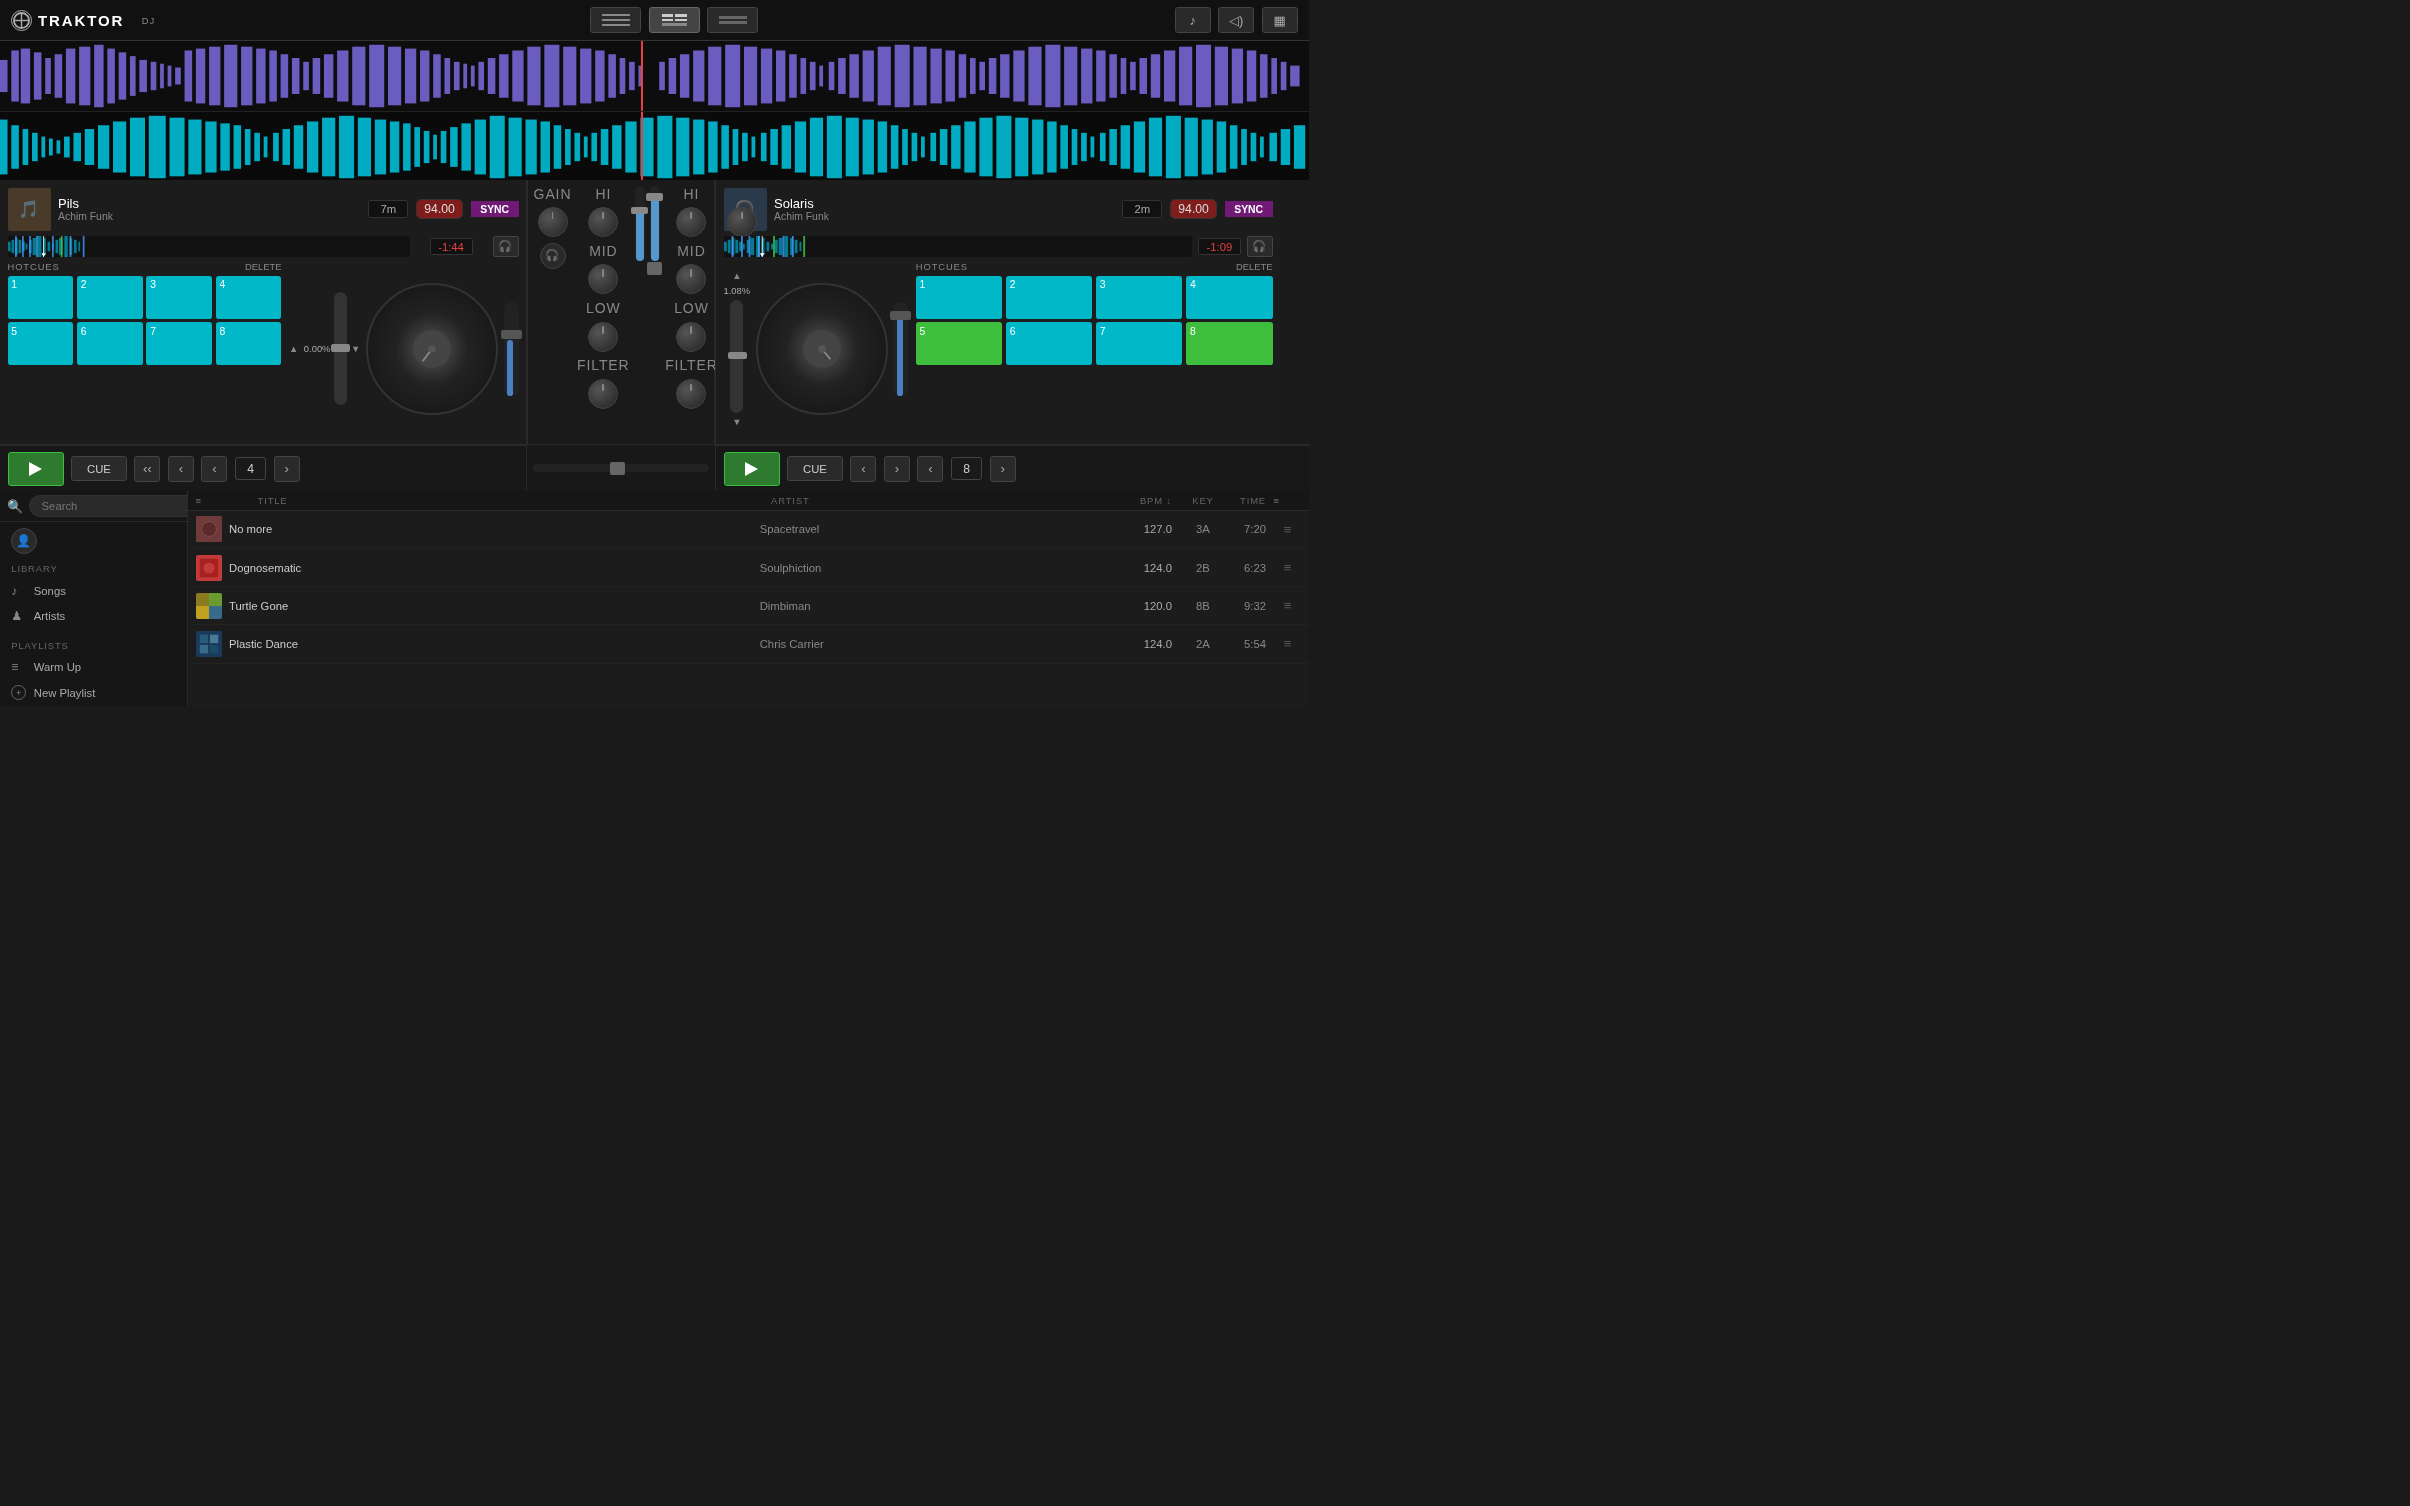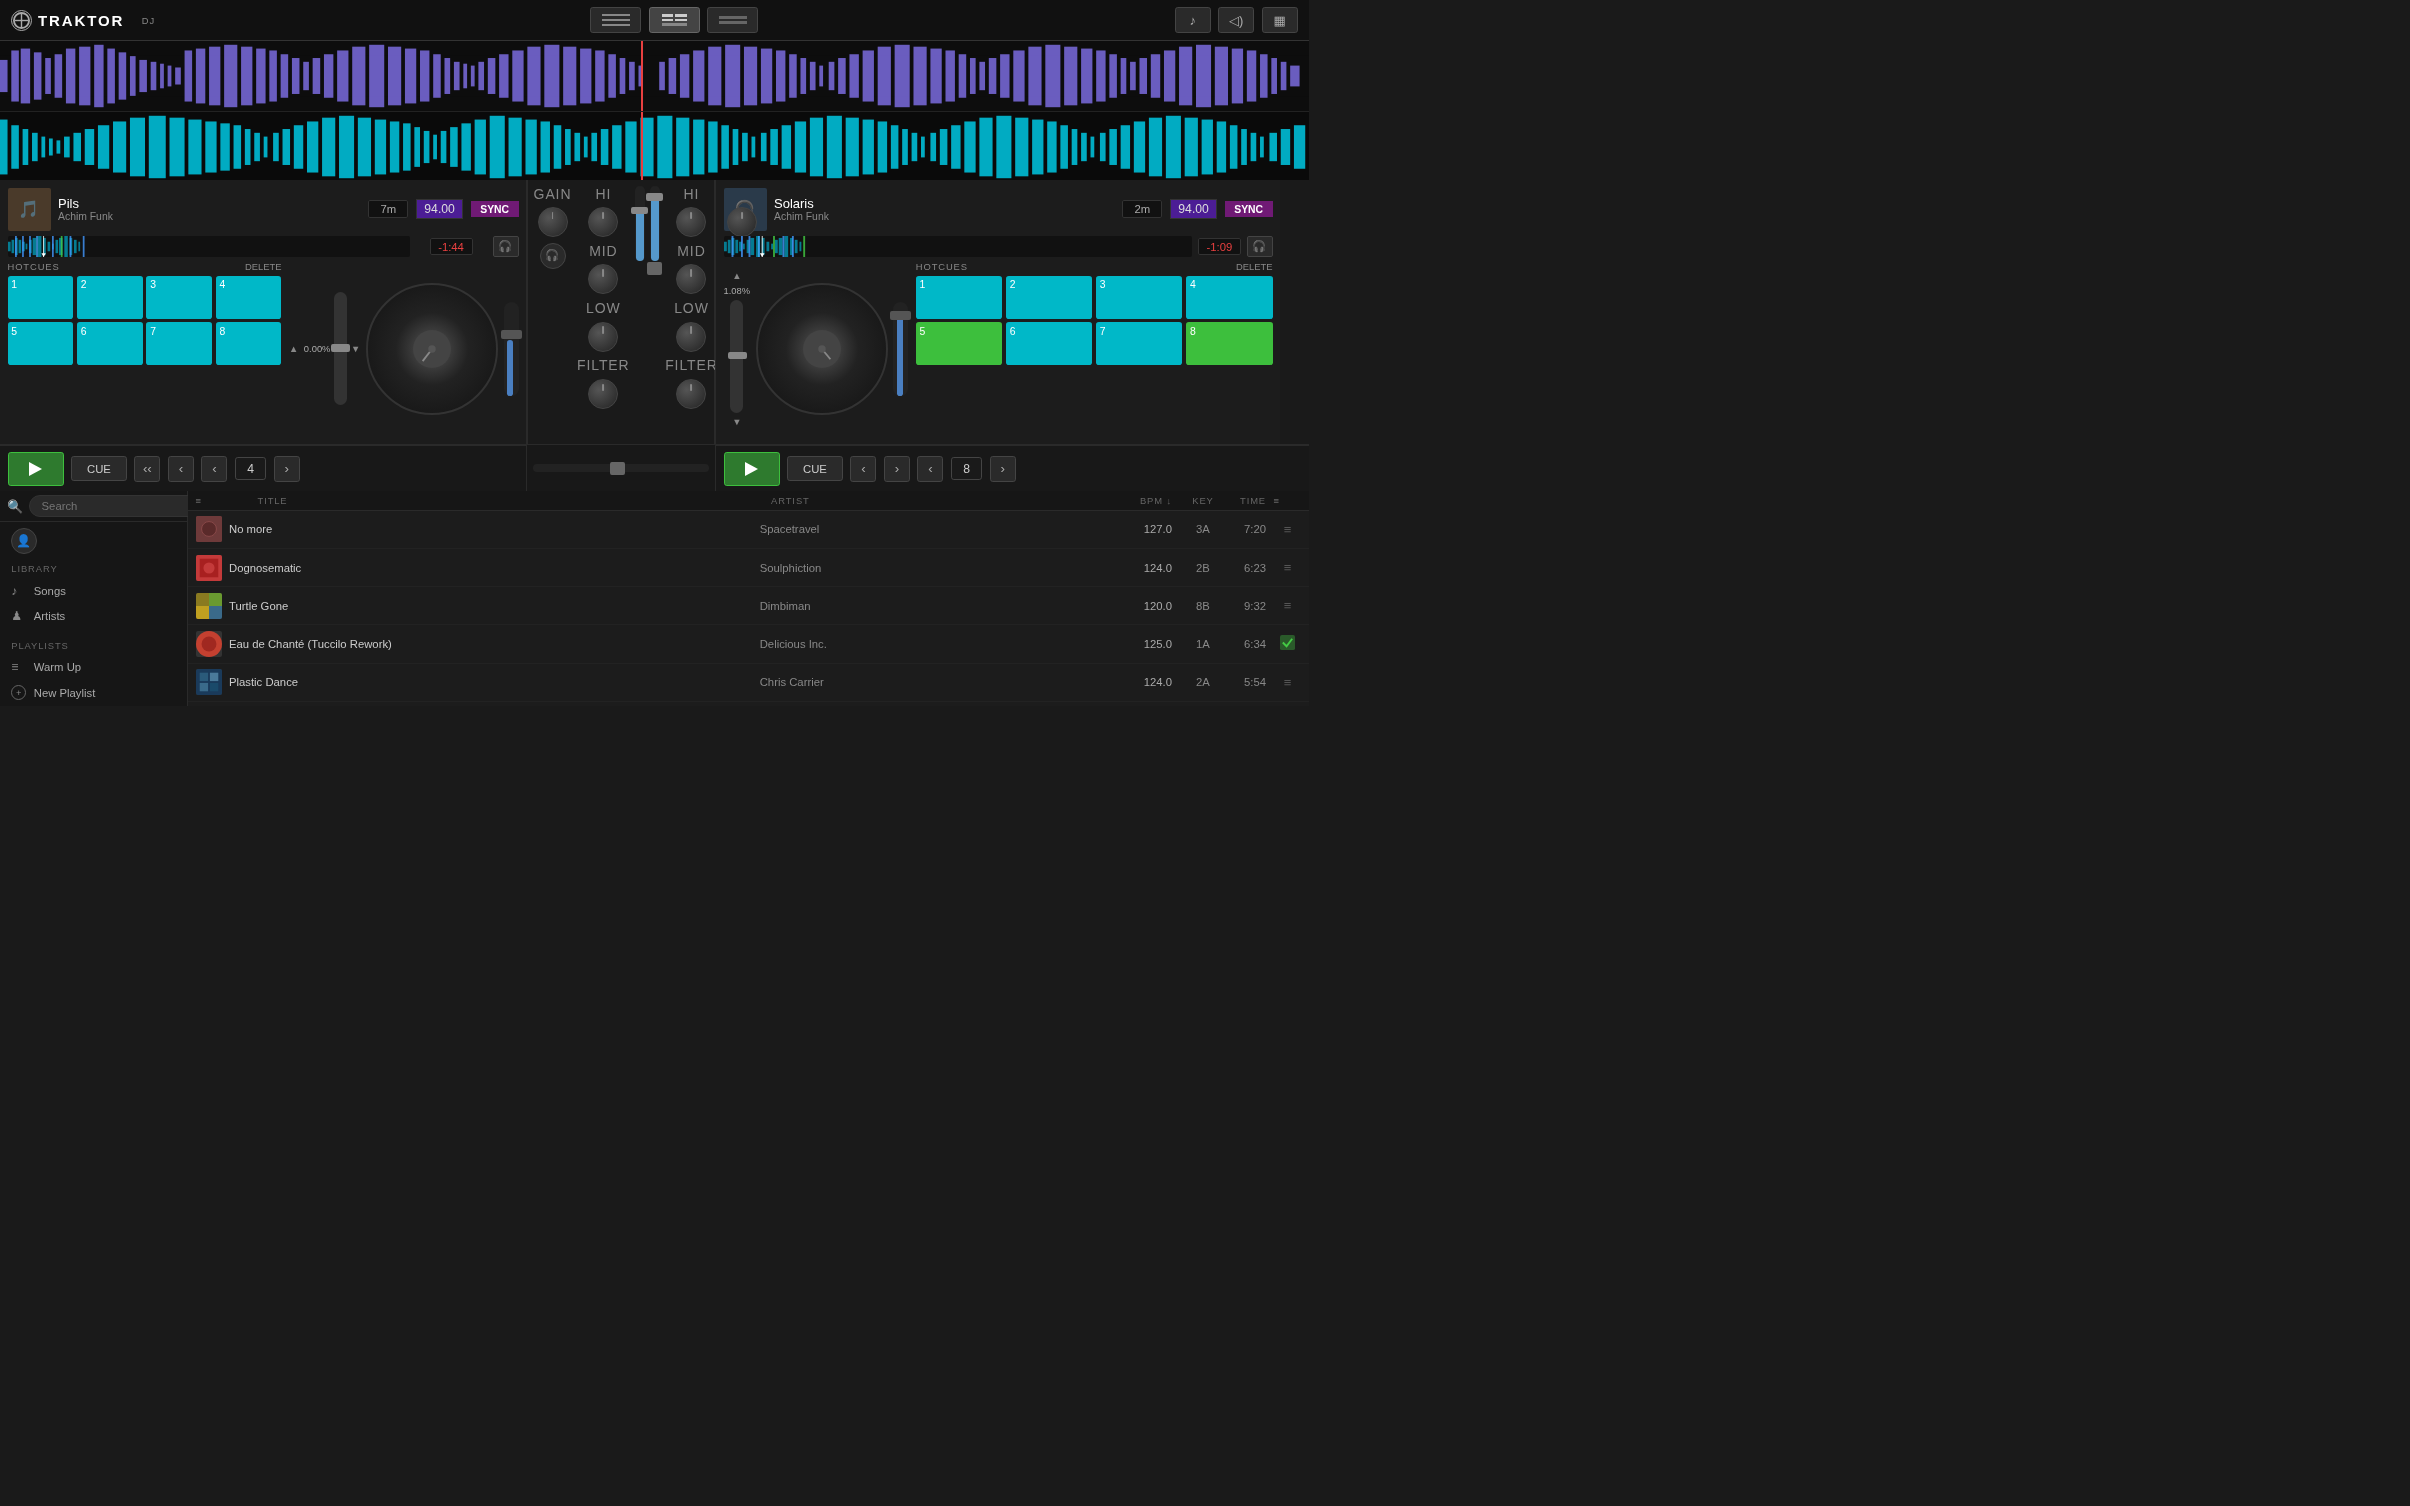--- a/index.html
+++ b/index.html
@@ -134,23 +134,23 @@
       background: #111;
       border: 0.9px solid #333;
       border-radius: 1.9px;
       padding: 1.9px 7.5px;
       font-size: 11.3px;
       color: #aaa;
       min-width: 40px;
       text-align: center;
     }
     .bpm-display {
-      background: #4c1d95;
+      background: #7f1d1d;
       border: 0.9px solid #333;
-      border-radius: 0;
+      border-radius: 5px;
       padding: 1.9px 7.5px;
       font-size: 12.2px;
       color: #ddd;
       min-width: 47px;
       text-align: left;
     }
     .sync-btn {
       background: #701a75;
       border: none;
       border-radius: 0;
@@ -1168,39 +1168,20 @@
           </svg>
         </div>
         <div class="track-name">Turtle Gone</div>
         <div class="track-artist">Dimbiman</div>
         <div class="track-bpm">120.0</div>
         <div class="track-key">8B</div>
         <div class="track-time">9:32</div>
         <div class="track-action">≡</div>
       </div>
 
-      <div class="track-row">
-        <div class="track-thumb">
-          <svg width="26" height="26" viewBox="0 0 28 28">
-            <circle cx="14" cy="14" r="14" fill="#c44030"></circle>
-            <circle cx="14" cy="14" r="8" fill="#a02820"></circle>
-          </svg>
-        </div>
-        <div class="track-name">Eau de Chanté (Tuccilo Rework)</div>
-        <div class="track-artist">Delicious Inc.</div>
-        <div class="track-bpm">125.0</div>
-        <div class="track-key">1A</div>
-        <div class="track-time">6:34</div>
-        <div class="track-action">
-          <svg width="15" height="15" viewBox="0 0 16 16">
-            <rect width="16" height="16" rx="2" fill="#2a5a2a"></rect>
-            <polyline points="3,8 7,12 13,4" stroke="#44cc44" stroke-width="2" fill="none"></polyline>
-          </svg>
-        </div>
-      </div>
 
       <div class="track-row">
         <div class="track-thumb">
           <svg width="26" height="26" viewBox="0 0 28 28">
             <rect width="28" height="28" fill="#1a3a5a"></rect>
             <rect x="4" y="4" width="9" height="9" fill="#2a5a7a"></rect>
             <rect x="15" y="4" width="9" height="9" fill="#4a7a9a"></rect>
             <rect x="4" y="15" width="9" height="9" fill="#3a6a8a"></rect>
             <rect x="15" y="15" width="9" height="9" fill="#1a4a6a"></rect>
           </svg>

